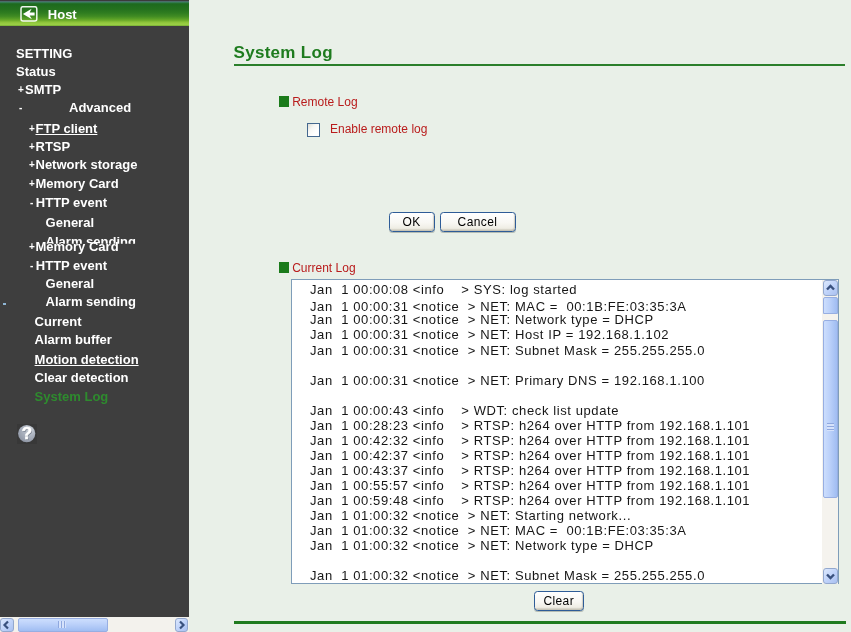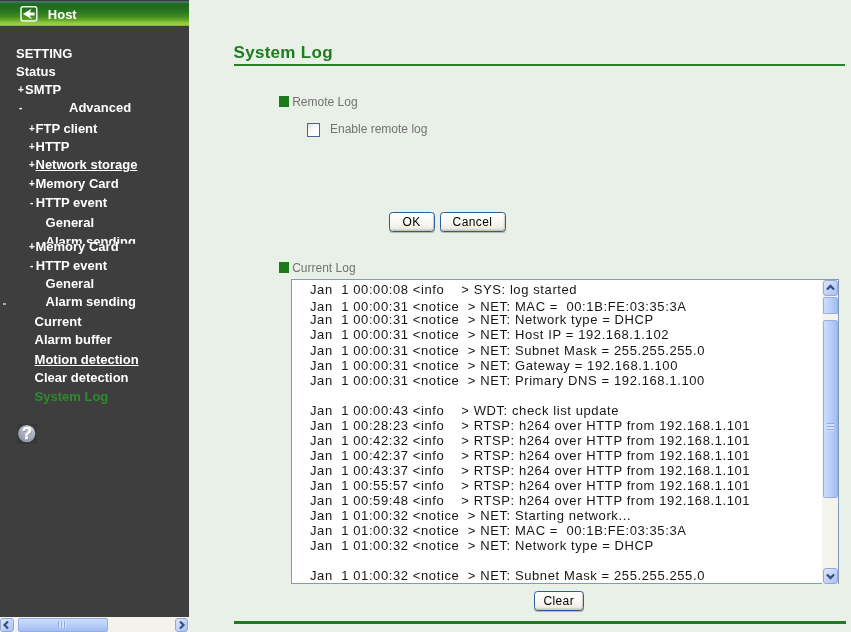--- a/index.html
+++ b/index.html
@@ -1,21 +1,21 @@
 <!DOCTYPE html>
 <html><head><meta charset="utf-8">
 <style>
 html,body{margin:0;padding:0}
 body{width:851px;height:632px;position:relative;overflow:hidden;background:#E9F0E8;font-family:"Liberation Sans",sans-serif}
 #side{position:absolute;left:0;top:0;width:189px;height:617px;background:#3E3E3E;overflow:hidden}
 #topbar{position:absolute;left:0;top:0;width:189px;height:26px;
  background:linear-gradient(180deg,#3B3B3B 0%,#3B3B3B 4%,#55908B 7%,#2F7748 10%,#1D6A1D 15%,#24711E 35%,#2F7D20 50%,#418C23 63%,#579E26 72%,#6FAE2B 79%,#86BF36 84%,#93C93E 88%,#9ACF45 94%,#8CC43D 97%,#6FA434 100%)}
 .mi{position:absolute;font-weight:bold;font-size:13px;line-height:13px;color:#FFF;white-space:nowrap}
 .pm{position:absolute;font-weight:bold;font-size:10px;line-height:10px;color:#FFF;white-space:nowrap}
-.lbl{position:absolute;font-size:12px;line-height:13px;color:#737373;white-space:nowrap}
+.lbl{position:absolute;font-size:12px;line-height:13px;color:#b91c1c;white-space:nowrap}
 .sq{position:absolute;width:10.5px;height:10.5px;background:#1B7B1B}
 .btn{position:absolute;box-sizing:border-box;border:1.3px solid #2E5C97;border-radius:3.5px;box-shadow:0 1px 0 rgba(130,135,125,.5),inset -1px -1.5px 1px rgba(165,162,148,.5);
  background:linear-gradient(180deg,#FFFFFF 0%,#F8F7F3 55%,#EFEDE4 85%,#E5E2D5 100%);
  font-size:12px;letter-spacing:0.4px;color:#000;text-align:center;font-family:"Liberation Sans",sans-serif;padding:0}
 .lg{position:absolute;font-size:13px;line-height:13px;color:#161616;white-space:pre;letter-spacing:0.6px}
 .sbBtn{position:absolute;box-sizing:border-box;border:1px solid #93A8CE;border-radius:3px;
  background:linear-gradient(135deg,#DCE8FD 0%,#C1D4FA 50%,#A9C0F0 100%)}
 .sbThumbV{position:absolute;box-sizing:border-box;border:1px solid #97AEE2;border-radius:2px;
  background:linear-gradient(90deg,#CCDEFD 0%,#BDD2FA 40%,#A0BDF2 100%)}
 .sbThumbH{position:absolute;box-sizing:border-box;border:1px solid #97AEE2;border-radius:2px;
@@ -26,34 +26,33 @@
 <div style="position:absolute;left:233.5px;top:43.6px;font-size:17px;line-height:17px;font-weight:bold;letter-spacing:0.3px;color:#1E7B1E">System Log</div>
 <div style="position:absolute;left:234px;top:64px;width:611px;height:2px;background:#2B7F2B"></div>
 
 <div class="sq" style="left:278.7px;top:96.3px"></div>
 <div class="lbl" style="left:292.2px;top:95.9px">Remote Log</div>
 
 <div style="position:absolute;left:306.5px;top:123.2px;width:13.5px;height:13.5px;box-sizing:border-box;border:1.5px solid #44688F;background:linear-gradient(135deg,#DDDDD6 0%,#F7F7F4 35%,#FFF 70%)"></div>
 <div class="lbl" style="left:330px;top:122.8px">Enable remote log</div>
 
 <button class="btn" style="left:388.7px;top:212.4px;width:46px;height:19.5px">OK</button>
-<button class="btn" style="left:439.5px;top:212.4px;width:66px;height:19.5px">Cancel</button>
+<button class="btn" style="left:439.5px;top:212.4px;width:76px;height:19.5px">Cancel</button>
 
 <div class="sq" style="left:278.7px;top:262.3px"></div>
 <div class="lbl" style="left:292.2px;top:261.9px">Current Log</div>
 
 <div style="position:absolute;left:291px;top:278.5px;width:548px;height:305px;box-sizing:border-box;border:1px solid #7F9DB9;background:#FFF"></div>
 <div style="position:absolute;left:310px;top:279.5px;width:614px;height:303.5px;overflow:hidden">
     <div id="loglines" style="position:absolute;left:-292px;top:-279.5px;width:851px;height:632px">
 <div class="lg" style="left:292px;top:283.30px">Jan  1 00:00:08 &lt;info    &gt; SYS: log started</div>
 <div class="lg" style="left:292px;top:300.35px">Jan  1 00:00:31 &lt;notice  &gt; NET: MAC =  00:1B:FE:03:35:3A</div>
 <div class="lg" style="left:292px;top:313.40px">Jan  1 00:00:31 &lt;notice  &gt; NET: Network type = DHCP</div>
 <div class="lg" style="left:292px;top:328.45px">Jan  1 00:00:31 &lt;notice  &gt; NET: Host IP = 192.168.1.102</div>
 <div class="lg" style="left:292px;top:343.50px">Jan  1 00:00:31 &lt;notice  &gt; NET: Subnet Mask = 255.255.255.0</div>
-<div class="lg" style="left:292px;top:358.55px">Jan  1 00:00:31 &lt;notice  &gt; NET: Gateway = 192.168.1.100</div>
 <div class="lg" style="left:292px;top:373.60px">Jan  1 00:00:31 &lt;notice  &gt; NET: Primary DNS = 192.168.1.100</div>
 <div class="lg" style="left:292px;top:403.70px">Jan  1 00:00:43 &lt;info    &gt; WDT: check list update</div>
 <div class="lg" style="left:292px;top:418.75px">Jan  1 00:28:23 &lt;info    &gt; RTSP: h264 over HTTP from 192.168.1.101</div>
 <div class="lg" style="left:292px;top:433.80px">Jan  1 00:42:32 &lt;info    &gt; RTSP: h264 over HTTP from 192.168.1.101</div>
 <div class="lg" style="left:292px;top:448.85px">Jan  1 00:42:37 &lt;info    &gt; RTSP: h264 over HTTP from 192.168.1.101</div>
 <div class="lg" style="left:292px;top:463.90px">Jan  1 00:43:37 &lt;info    &gt; RTSP: h264 over HTTP from 192.168.1.101</div>
 <div class="lg" style="left:292px;top:478.95px">Jan  1 00:55:57 &lt;info    &gt; RTSP: h264 over HTTP from 192.168.1.101</div>
 <div class="lg" style="left:292px;top:494.00px">Jan  1 00:59:48 &lt;info    &gt; RTSP: h264 over HTTP from 192.168.1.101</div>
 <div class="lg" style="left:292px;top:509.05px">Jan  1 01:00:32 &lt;notice  &gt; NET: Starting network...</div>
 <div class="lg" style="left:292px;top:524.10px">Jan  1 01:00:32 &lt;notice  &gt; NET: MAC =  00:1B:FE:03:35:3A</div>
@@ -86,25 +85,25 @@
   </svg>
   <div class="mi" style="left:47.8px;top:7.9px">Host</div>
 </div>
 <div id="menu">
 <div class="mi" style="left:16px;top:46.8px;">SETTING</div>
 <div class="mi" style="left:16px;top:64.8px;">Status</div>
 <div class="mi" style="left:25px;top:82.7px;">SMTP</div>
 <div class="pm" style="left:18px;top:84.7px">+</div>
 <div class="mi" style="left:25px;top:100.8px;margin-left:44px;">Advanced</div>
 <div class="pm" style="left:19px;top:102.8px">-</div>
-<div class="mi" style="left:35.5px;top:121.5px;">FTP client</div>
+<div class="mi" style="left:35.5px;top:121.5px;text-decoration:underline;">FTP client</div>
 <div class="pm" style="left:29px;top:123.5px">+</div>
-<div class="mi" style="left:35.5px;top:139.5px;">HTTP</div>
+<div class="mi" style="left:35.5px;top:139.5px;">RTSP</div>
 <div class="pm" style="left:29px;top:141.5px">+</div>
-<div class="mi" style="left:35.5px;top:158.3px;text-decoration:underline;">Network storage</div>
+<div class="mi" style="left:35.5px;top:158.3px;">Network storage</div>
 <div class="pm" style="left:29px;top:160.3px">+</div>
 <div class="mi" style="left:35.5px;top:177.3px;">Memory Card</div>
 <div class="pm" style="left:29px;top:179.3px">+</div>
 <div class="mi" style="left:35.8px;top:196.1px;">HTTP event</div>
 <div class="pm" style="left:30px;top:198.1px">-</div>
 <div class="mi" style="left:45.6px;top:215.7px;">General</div>
 <div class="mi" style="left:45.6px;top:235.2px;clip-path:inset(0 0 4.5px 0);">Alarm sending</div>
 <div class="mi" style="left:35.5px;top:239.8px;">Memory Card</div>
 <div class="pm" style="left:29px;top:241.8px">+</div>
 <div class="mi" style="left:35.8px;top:258.5px;">HTTP event</div>

